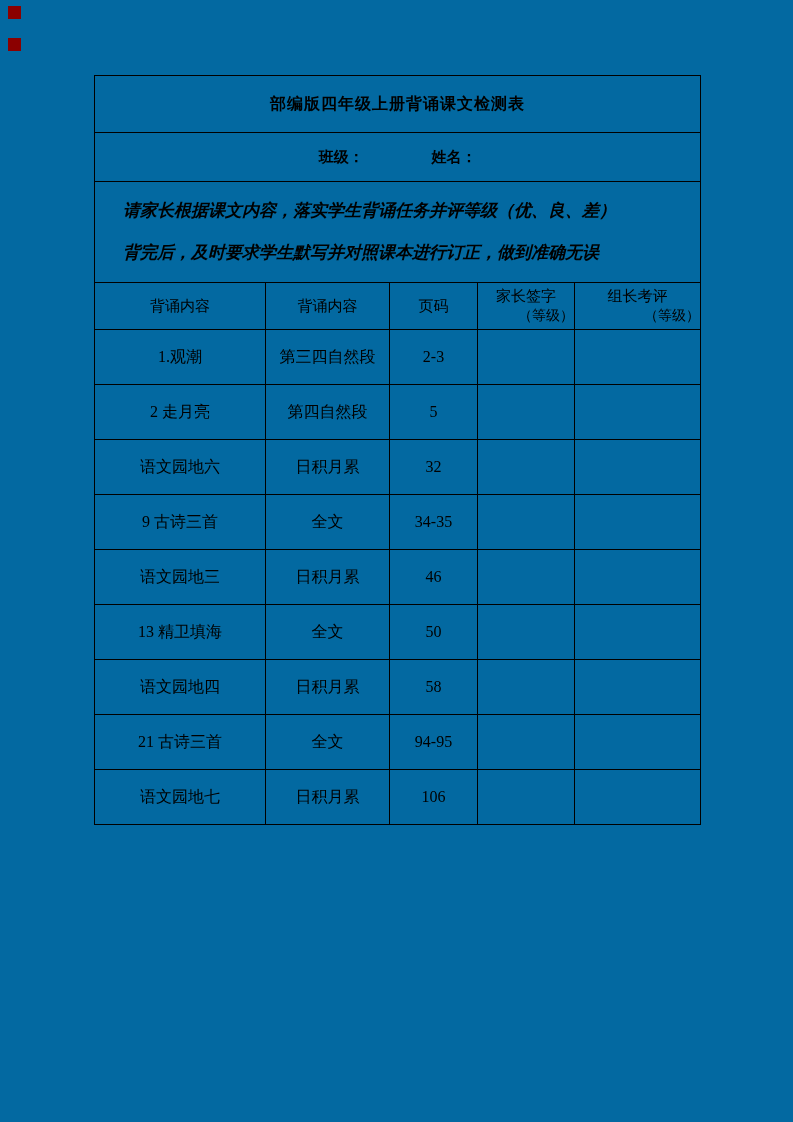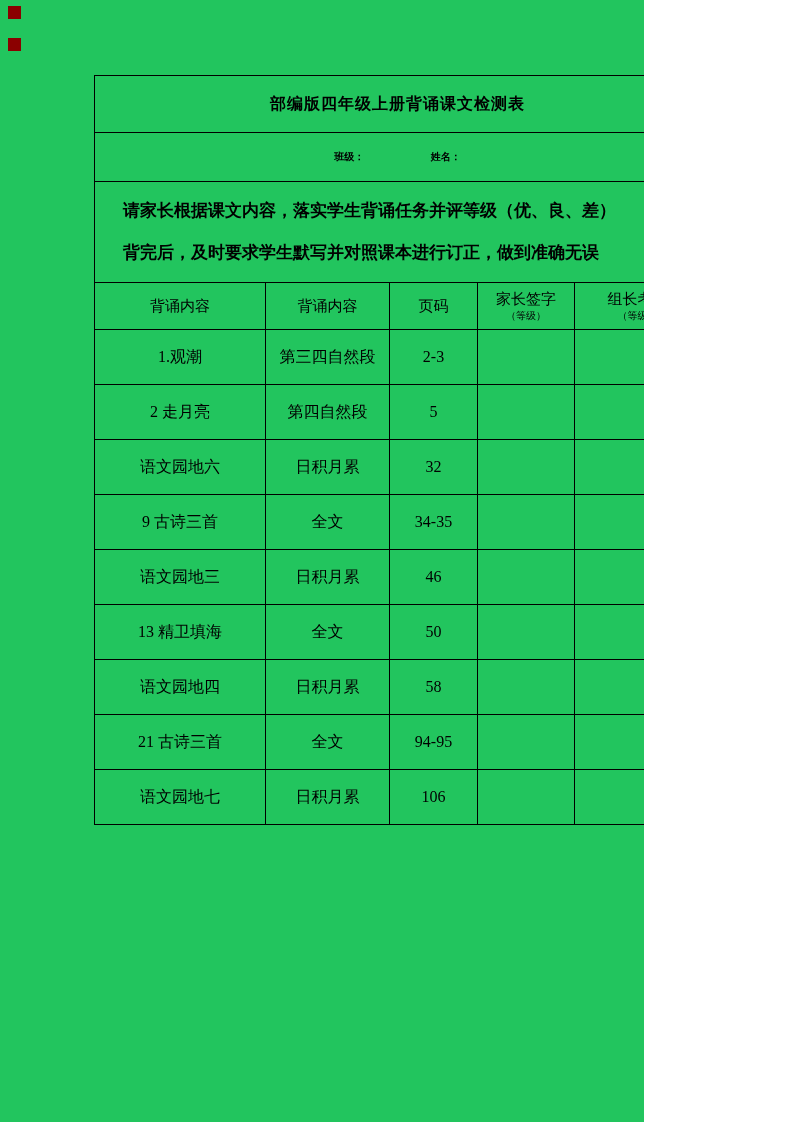--- a/index.html
+++ b/index.html
@@ -1,19 +1,19 @@
 <!DOCTYPE html>
 <html><head>
 <meta charset="utf-8">
 <style>
   html,body { margin:0; padding:0; background:#ffffff; }
   .page {
     position:relative;
-    width:644px; height:1122px;
-    background:#22c55e;
+    width:793px; height:1122px;
+    background:#0369a1;
     font-family:"Liberation Serif","DejaVu Serif",serif;
     color:#000;
     overflow:hidden;
   }
   .marker {
     position:absolute;
     left:8px;
     width:13px; height:13px;
     background:#8b0000;
   }
@@ -36,40 +36,41 @@
   }
   tr.title-row td {
     height:56px;
     font-weight:bold;
     font-size:16px;
     letter-spacing:1px;
   }
   tr.class-row td {
     height:48px;
     font-weight:bold;
-    font-size:10px;
+    font-size:15px;
     border-radius:22px;
   }
   .class-label { display:inline-block; margin-right:64px; }
   .name-label  { display:inline-block; }
   tr.note-row td {
     height:100px;
     text-align:left;
     font-weight:bold;
     font-size:17px;
     padding-left:28px;
     padding-right:0;
+    font-style:italic;
   }
   .note-line { line-height:42px; white-space:nowrap; }
   tr.header-row td {
     height:46px;
     font-size:15px;
     line-height:1.35;
   }
-  .header-sub { font-size:10px; }
+  .header-sub { font-size:14px;text-align:right; }
   tr.data-row td {
     height:54px;
     font-size:16px;
   }
 </style>
 </head>
 <body>
 
 <div class="page">
 

